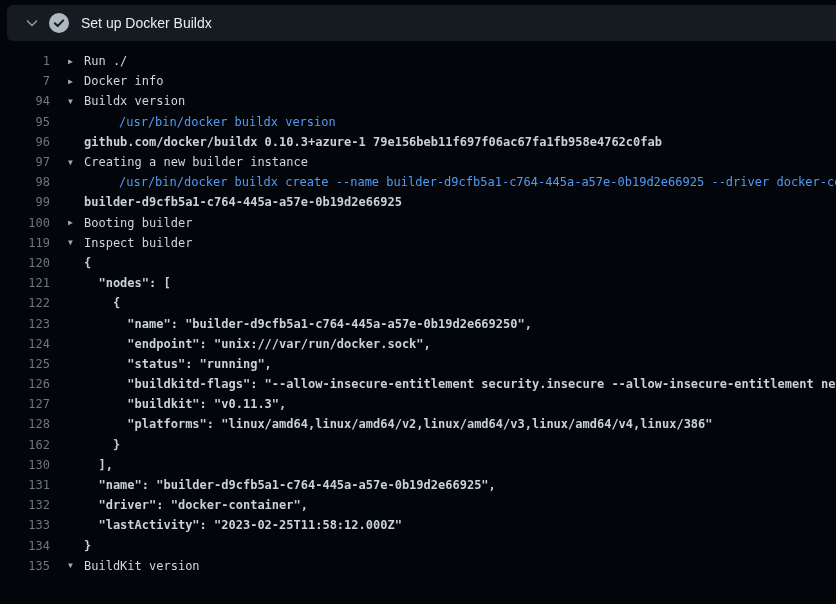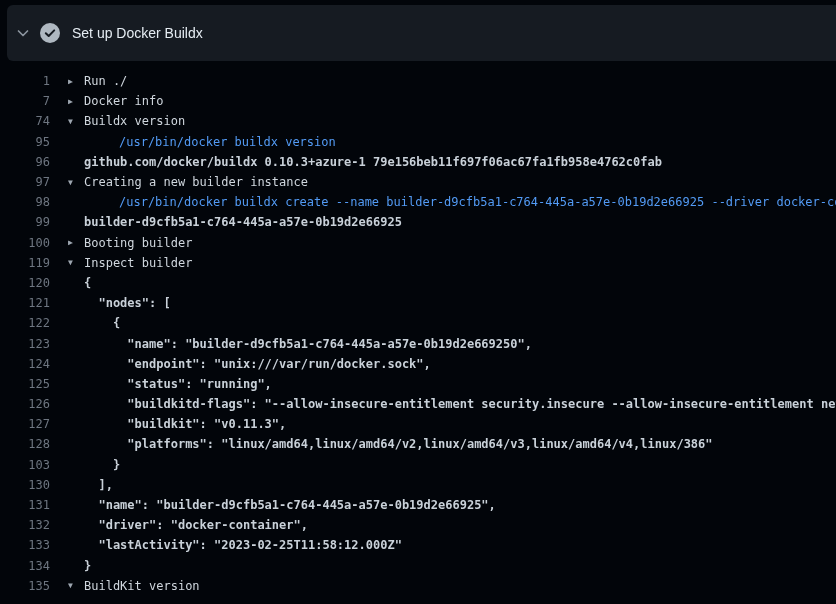--- a/index.html
+++ b/index.html
@@ -5,26 +5,26 @@
   * { box-sizing: border-box; }
   html, body {
     width: 836px; height: 604px;
     margin: 0; padding: 0;
     background: #02050a;
     overflow: hidden;
     font-family: "Liberation Sans", sans-serif;
   }
   .step-header {
     margin: 5px 0 0 7px;
-    height: 56px;
+    height: 36px;
     background: #161b22;
     border-radius: 6px 0 0 6px;
     display: flex;
     align-items: center;
-    padding-left: 8px;
+    padding-left: 17px;
     cursor: pointer;
   }
   .chev { width: 16px; height: 16px; margin-right: 9px; flex: none; }
   .check { width: 20px; height: 20px; margin-right: 12px; flex: none; }
   .step-title { color: #e6edf3; font-size: 14px; }
   .log {
     padding-top: 10px;
     font-family: "DejaVu Sans Mono", "Liberation Mono", monospace;
     font-size: 12px;
   }
@@ -65,21 +65,21 @@
     <span class="text">Run ./</span>
   </div>
 
   <div class="row collapsed">
     <span class="num">7</span>
     <span class="arrow">▶</span>
     <span class="text">Docker info</span>
   </div>
 
   <div class="row expanded">
-    <span class="num">74</span>
+    <span class="num">94</span>
     <span class="arrow">▼</span>
     <span class="text">Buildx version</span>
   </div>
 
   <div class="row command">
     <span class="num">95</span>
     <span class="arrow"></span>
     <span class="text">/usr/bin/docker buildx version</span>
   </div>
 
@@ -167,21 +167,21 @@
     <span class="text">      "buildkit": "v0.11.3",</span>
   </div>
 
   <div class="row output">
     <span class="num">128</span>
     <span class="arrow"></span>
     <span class="text">      "platforms": "linux/amd64,linux/amd64/v2,linux/amd64/v3,linux/amd64/v4,linux/386"</span>
   </div>
 
   <div class="row output">
-    <span class="num">103</span>
+    <span class="num">162</span>
     <span class="arrow"></span>
     <span class="text">    }</span>
   </div>
 
   <div class="row output">
     <span class="num">130</span>
     <span class="arrow"></span>
     <span class="text">  ],</span>
   </div>
 

